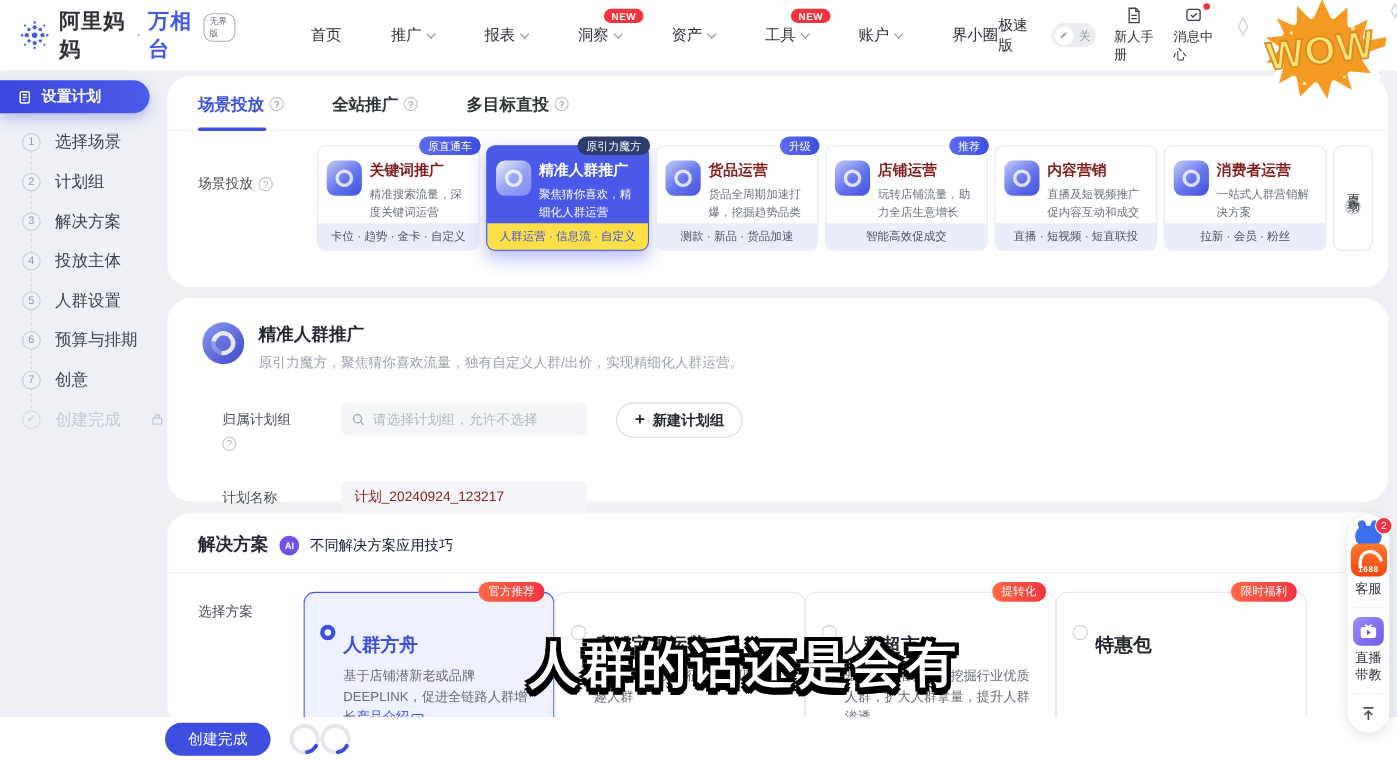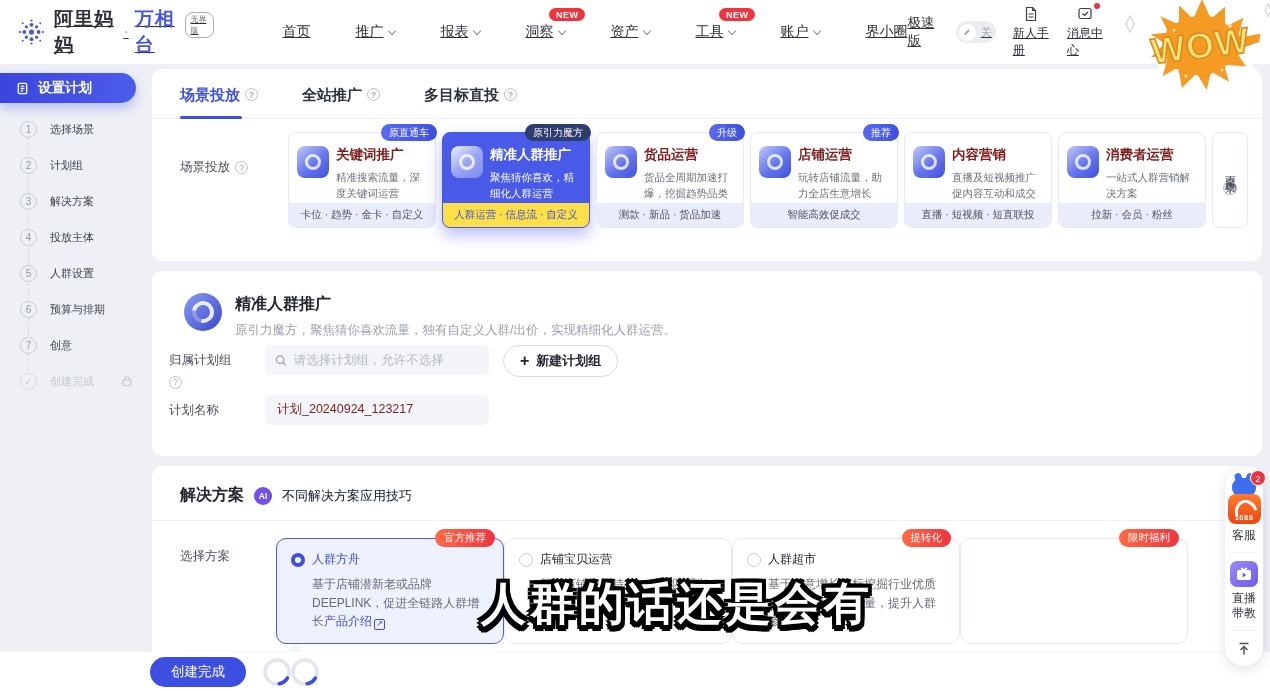--- a/index.html
+++ b/index.html
@@ -4,21 +4,21 @@
 <style>
   * { box-sizing: border-box; margin: 0; padding: 0; }
   html,body { width:1270px; height:691px; }
   body {
     position: relative; overflow: hidden;
     background: #eef0f5;
     font-family: "Liberation Sans", "DejaVu Sans", sans-serif;
     color: #303238;
   }
   
-  .navbar { position:absolute; top:0; left:0; width:100%; height:64px; background:#fff; display:flex; align-items:center; padding:0 18px; z-index:20;text-decoration:underline; }
+  .navbar { position:absolute; top:0; left:0; width:100%; height:64px; background:#fff; display:flex; align-items:center; padding:0 18px; z-index:20; }
   .brand { display:flex; align-items:center; }
   .brand-logo { margin-right:9px; }
   .brand-company { font-size:19px; font-weight:bold; color:#2e3138; letter-spacing:1px; }
   .brand-dot { color:#9aa0ab; margin:0 6px; font-size:16px; }
   .brand-product { font-size:19px; font-weight:bold; color:#4456e4; letter-spacing:1px; }
   .brand-edition { font-size:8px; color:#6a6f7a; border:1px solid #a9adb6; border-radius:8px; padding:1px 4px; margin-left:3px; transform:translateY(-7px); }
   .nav-items { display:flex; gap:45px; margin-left:68px; }
   .nav-item { position:relative; font-size:14px; color:#2e3138; display:flex; align-items:center; cursor:pointer; white-space:nowrap; }
   .chev { width:6px; height:6px; border-right:1.4px solid #868c97; border-bottom:1.4px solid #868c97; transform:rotate(45deg); margin-left:6px; margin-top:-3px; }
   .new-badge { position:absolute; top:-15px; right:-20px; background:#f0343f; color:#fff; font-size:9px; font-weight:bold; padding:1.5px 7px; border-radius:9px; letter-spacing:.5px; }
@@ -31,28 +31,28 @@
   .red-dot { position:absolute; top:-3px; right:4px; width:6px; height:6px; background:#f0343f; border-radius:50%; }
   .sticker { position:absolute; top:-14px; right:-14px; z-index:40; pointer-events:none; }
 
   
   .sidebar { position:absolute; top:64px; left:0; width:150px; z-index:5; }
   .side-active { margin-top:9px; width:136px; height:30px; background:linear-gradient(90deg,#3a46dd,#4c5cea); border-radius:0 16px 16px 0; display:flex; align-items:center; gap:9px; padding-left:16px; color:#fff; font-size:13.5px; font-weight:bold; box-shadow:0 5px 12px rgba(70,86,228,.35); cursor:pointer; }
   .side-steps { position:relative; margin-top:8px; }
   .side-steps::before { content:""; position:absolute; left:28px; top:26px; bottom:28px; border-left:1px dashed #d4d7df; }
   .step { display:flex; align-items:center; gap:13px; height:36px; padding-left:20px; position:relative; cursor:pointer; }
   .step-num { width:17px; height:17px; border-radius:50%; border:1px solid #c6cbd5; background:#eef0f5; color:#9298a4; font-size:10px; display:flex; align-items:center; justify-content:center; z-index:1; flex:none; }
-  .step-label { font-size:11px; color:#3c414d;text-align:right; }
+  .step-label { font-size:15px; color:#3c414d;text-align:right; }
   .step.done .step-num { color:#c3c7d0; border-color:#d6d9e0; }
   .step.done .step-label { color:#c3c7d0; }
   .lock { margin-left:14px; }
 
   
   .main { position:absolute; left:152px; top:64px; right:8px; z-index:4; }
-  .sec { background:#fff; border-radius:10px; }
+  .sec { background:#fff; border-radius:22px; }
   .sec1 { margin-top:5px; height:192px; }
   .tabs { display:flex; gap:44px; padding:17px 28px 0; border-bottom:1px solid #eef0f4; }
   .tab { font-size:15px; font-weight:bold; color:#2f333c; display:flex; align-items:flex-start; gap:5px; padding-bottom:13px; position:relative; cursor:pointer; }
   .tab.active { color:#3d4fe0; }
   .tab.active::after { content:""; position:absolute; left:0; right:16px; bottom:-1px; height:3px; border-radius:2px; background:#3d4fe0; }
   .qmark { width:13px; height:13px; border:1px solid #bcc1cb; border-radius:50%; color:#a7adb9; font-size:9px; display:inline-flex; align-items:center; justify-content:center; transform:translateY(2px); flex:none; }
   .scene-row { display:flex; padding:13px 14px 0 28px; }
   .scene-label { width:108px; font-size:12.5px; color:#4a4e58; padding-top:27px; display:flex; gap:5px; flex:none; }
   .cards { display:flex; gap:6px; }
   .card { position:relative; width:148px; height:96px; border:1px solid #e7e9f0; border-radius:8px; background:#fff; cursor:pointer; }
@@ -71,21 +71,21 @@
   .more-card { width:36px; height:96px; border:1px solid #e7e9f0; border-radius:8px; display:flex; flex-direction:column; align-items:center; justify-content:center; gap:7px; color:#4a4e58; cursor:pointer; background:#fff; }
   .more-text { writing-mode:vertical-rl; font-size:12px; letter-spacing:2px; }
   .more-arrow { width:14px; height:14px; border:1px solid #b9bec9; border-radius:50%; font-size:10px; color:#8a8f99; display:flex; align-items:center; justify-content:center; }
 
   .sec2 { margin-top:10px; height:185px; padding-top:22px; }
   .plan-head { display:flex; gap:13px; padding-left:32px; align-items:flex-start; }
   .plan-icon { width:38px; height:38px; flex:none; border-radius:50%; background:linear-gradient(135deg,#8d9af3,#3947c8); position:relative; }
   .plan-icon::after { content:""; position:absolute; inset:8px; border:4px solid rgba(255,255,255,.85); border-radius:50%; border-left-color:rgba(255,255,255,.25); transform:rotate(-35deg); }
   .plan-title { font-size:16px; font-weight:bold; color:#23262e; padding-top:1px; }
   .plan-desc { font-size:12.5px; color:#9ba0ab; margin-top:7px; }
-  .form-row { display:flex; margin-top:6px; padding-left:17px; align-items:flex-start; }
+  .form-row { display:flex; margin-top:27px; padding-left:50px; align-items:flex-start;gap:12px; }
   .form-label { width:68px; font-size:12.5px; color:#4a4e58; line-height:1.5; padding-top:6px; flex:none; margin-right:28px; }
   .search-box { width:224px; height:30px; background:#f4f5f8; border-radius:6px; display:flex; align-items:center; gap:7px; padding:0 10px; }
   .search-box input { border:none; outline:none; background:transparent; font-size:12.5px; color:#2a2d33; width:100%; font-family:Liberation Serif, serif; }
   .search-box input::placeholder { color:#b3b8c2; }
   .new-group-btn { margin-left:14px; height:32px; border:1px solid #d8dbe2; border-radius:17px; background:#fff; display:flex; align-items:center; gap:7px; padding:0 16px; font-size:13px; font-weight:bold; color:#23262e; cursor:pointer; font-family:inherit; }
   .plus-glyph { font-size:16px; font-weight:bold; color:#23262e; line-height:1; }
   .name-input { width:224px; height:30px; background:#f4f5f8; border:none; outline:none; border-radius:6px; font-size:12.5px; color:#7f1d1d; padding:0 12px; font-family:inherit; }
 
   .sec3 { margin-top:10px; height:196px; }
   .sol-head { display:flex; align-items:center; gap:10px; padding:19px 28px 14px; border-bottom:1px solid #eef0f4; }
@@ -94,21 +94,21 @@
   .ai-link { font-size:13px; color:#0f172a; cursor:pointer; }
   .sol-body { display:flex; padding:17px 28px 0; }
   .sol-label { width:68px; font-size:12.5px; color:#4a4e58; padding-top:10px; flex:none; margin-right:28px; }
   .sol-options { display:flex; }
   .opt { position:relative; width:228px; min-height:78px; border:1px solid #e7e9f0; border-radius:10px; background:#fff; padding:12px 14px; cursor:pointer; }
   .opt.sel { border-color:#4a5ae8; background:#eef1ff; }
   .opt-badge { position:absolute; top:-10px; right:8px; height:18px; padding:0 9px; border-radius:9px; background:linear-gradient(90deg,#ff6a45,#f0343f); color:#fff; font-size:10.5px; display:flex; align-items:center; white-space:nowrap; }
   .opt-top { display:flex; align-items:center; }
   .radio { width:14px; height:14px; border-radius:50%; border:1px solid #c9cdd6; background:#fff; flex:none; }
   .opt.sel .radio { border:4.5px solid #3d4fe0; }
-  .opt-label { font-size:12px; font-weight:normal; color:#23262e; margin-left:7px; }
+  .opt-label { font-size:17px; font-weight:bold; color:#23262e; margin-left:7px;margin-top:24px; }
   .opt.sel .opt-label { color:#3d4fe0; }
   .opt-desc { font-size:12px; color:#666b75; line-height:1.55; margin:7px 0 0 21px; }
   .opt-link { color:#3d4fe0; cursor:pointer; }
   .ext-box { display:inline-flex; align-items:center; justify-content:center; width:11px; height:11px; border:1px solid #3d4fe0; border-radius:2px; color:#3d4fe0; font-size:8px; margin-left:2px; transform:translateY(1px); }
   .info-caret { position:relative; margin-left:138px; width:12px; height:7px; }
   .info-caret::after { content:""; position:absolute; top:2px; width:11px; height:11px; background:#f5f6f9; transform:rotate(45deg); }
   .info-bar { margin:0 28px; height:24px; background:#f5f6f9; border-radius:6px; position:relative; overflow:hidden; }
   .info-blur { position:absolute; left:16px; top:9px; right:216px; height:7px; background:repeating-linear-gradient(90deg,#c4c8d2 0 13px, transparent 13px 19px); opacity:.5; filter:blur(1.2px); border-radius:2px; }
   .info-blue { position:absolute; right:188px; top:9px; width:22px; height:7px; background:#7c8bf2; opacity:.6; filter:blur(1px); border-radius:2px; }
 
@@ -456,20 +456,24 @@
         <div class="opt">
           <span class="opt-badge">提转化</span>
           <div class="opt-top">
               <span class="radio"></span>
             <span class="opt-label">人群超市</span>
             </div>
           <div class="opt-desc">基于生意增长目标挖掘行业优质人群，扩大人群拿量，提升人群渗透</div>
         </div>
         <div class="opt">
           <span class="opt-badge">限时福利</span>
+          <div class="opt-top">
+              <span class="radio"></span>
+            <span class="opt-label">特惠包</span>
+            </div>
         </div>
       </div>
     </div>
     <div class="info-caret"></div>
     <div class="info-bar">
       <div class="info-blur"></div>
       <div class="info-blue"></div>
     </div>
   </div>
 </div>

